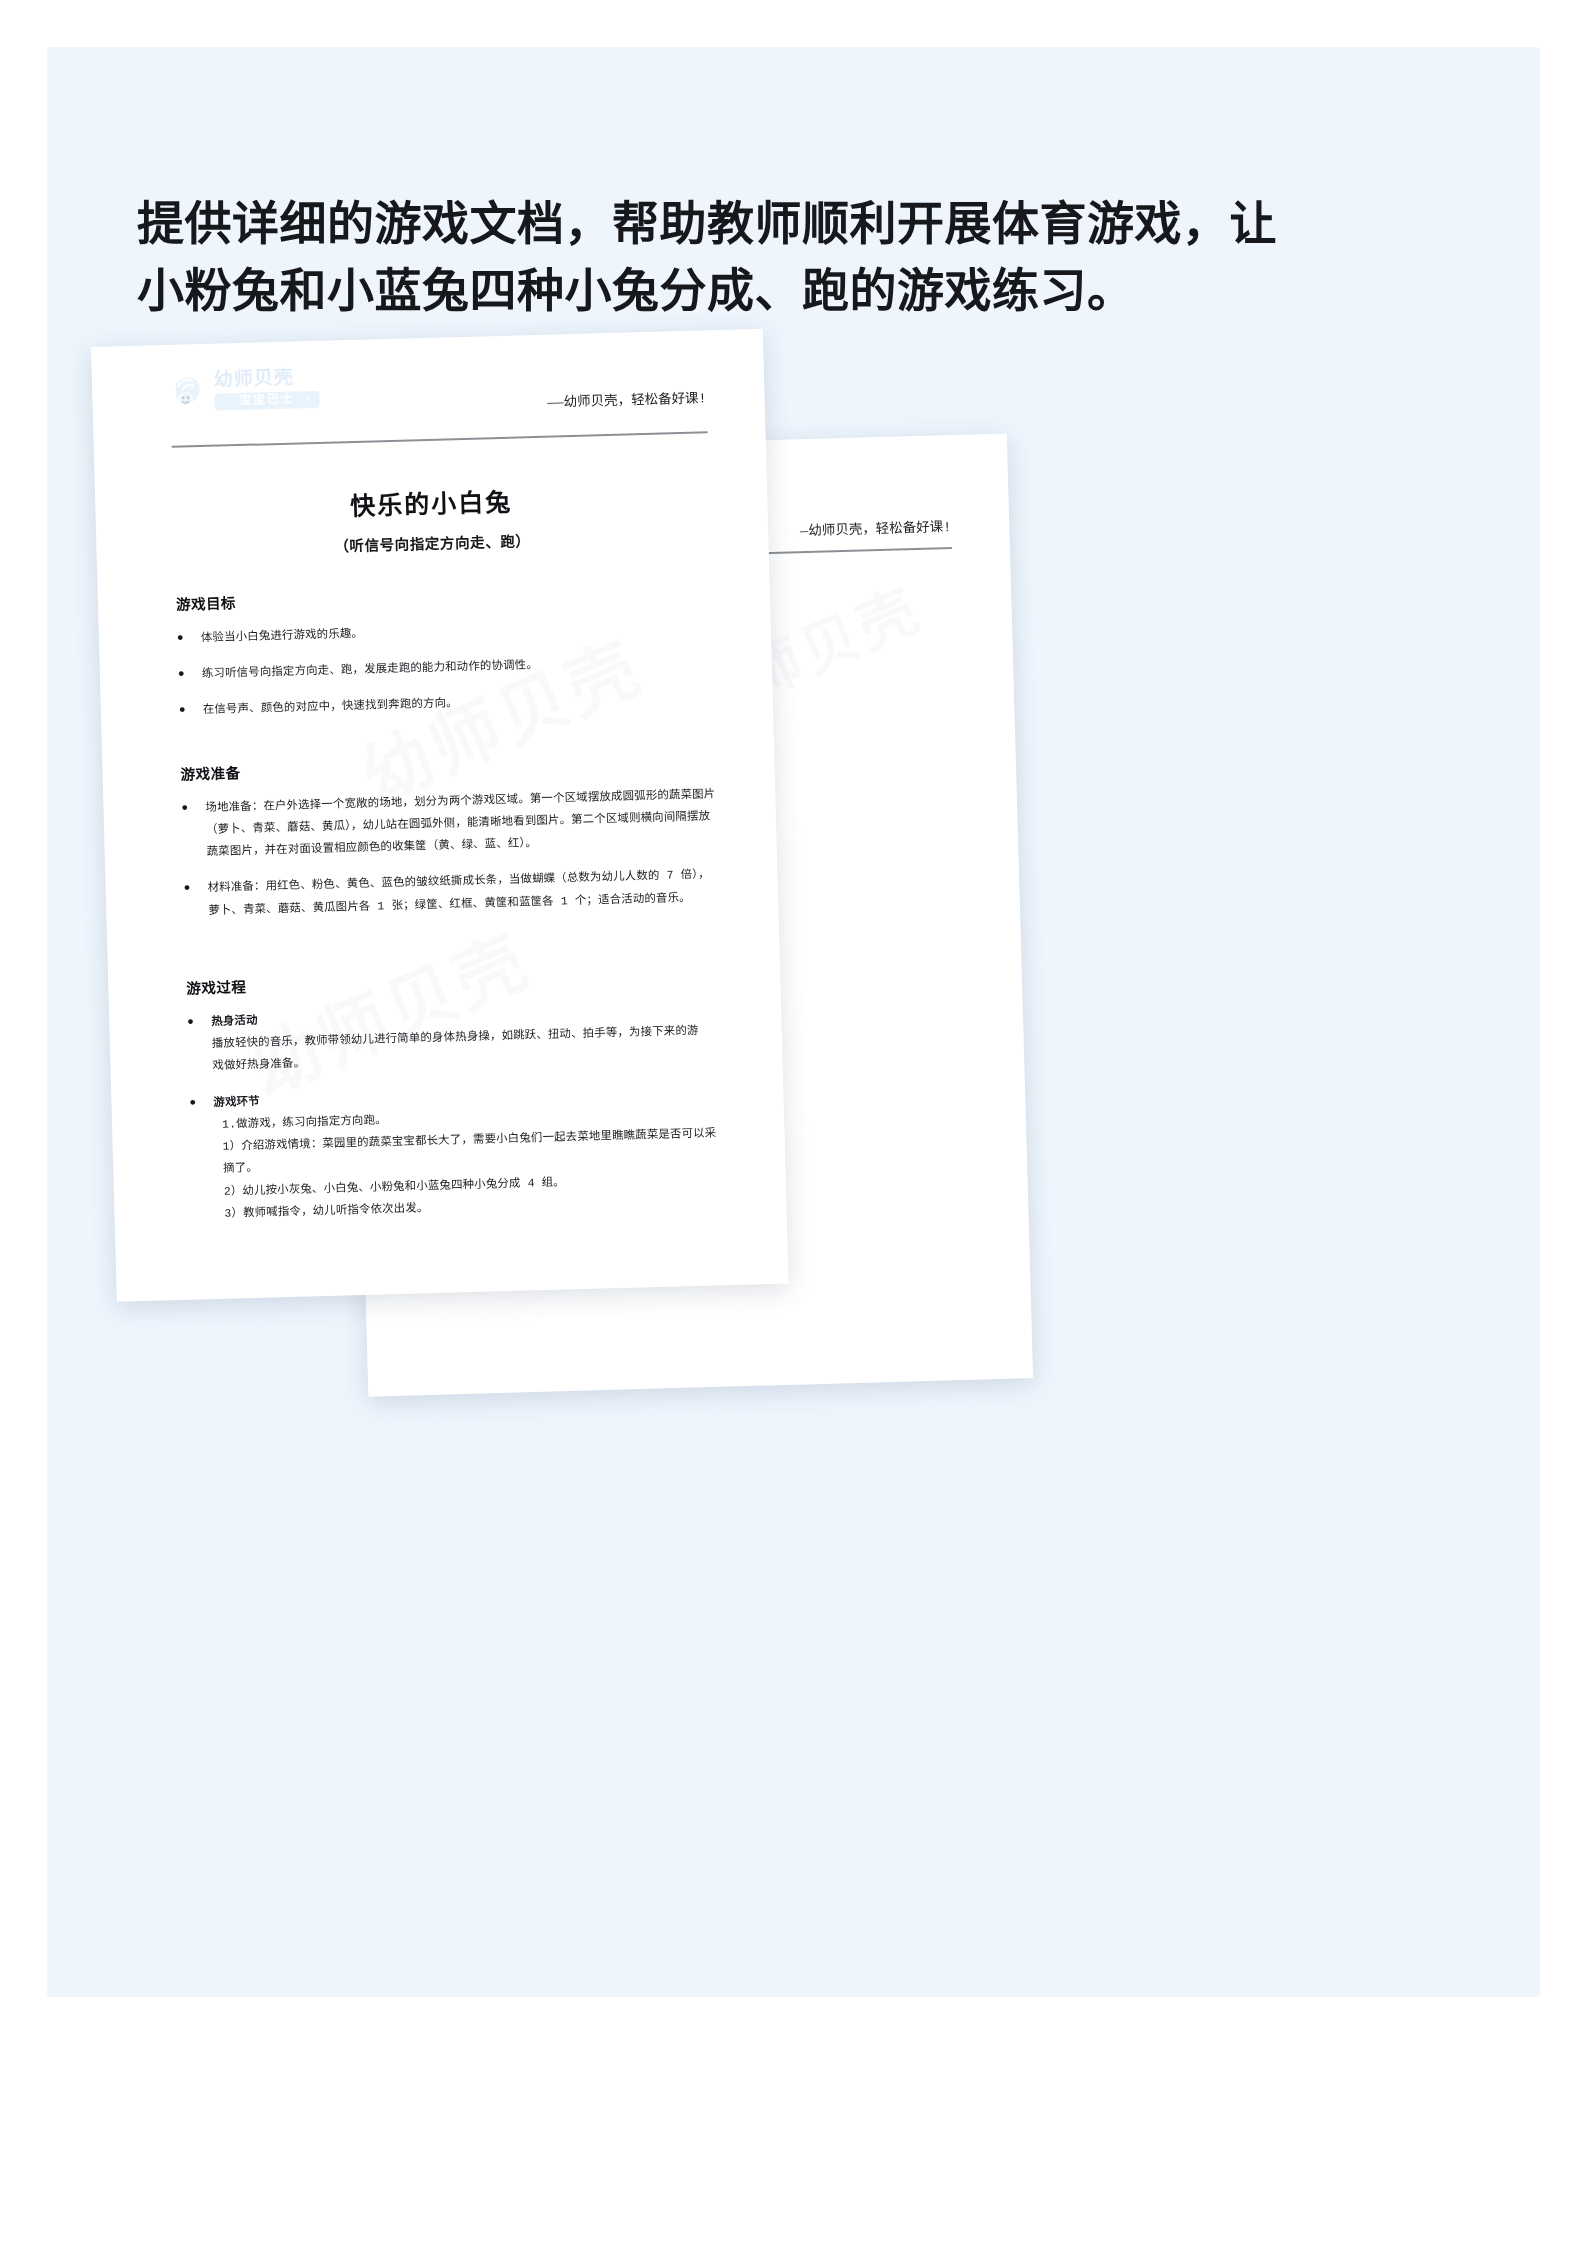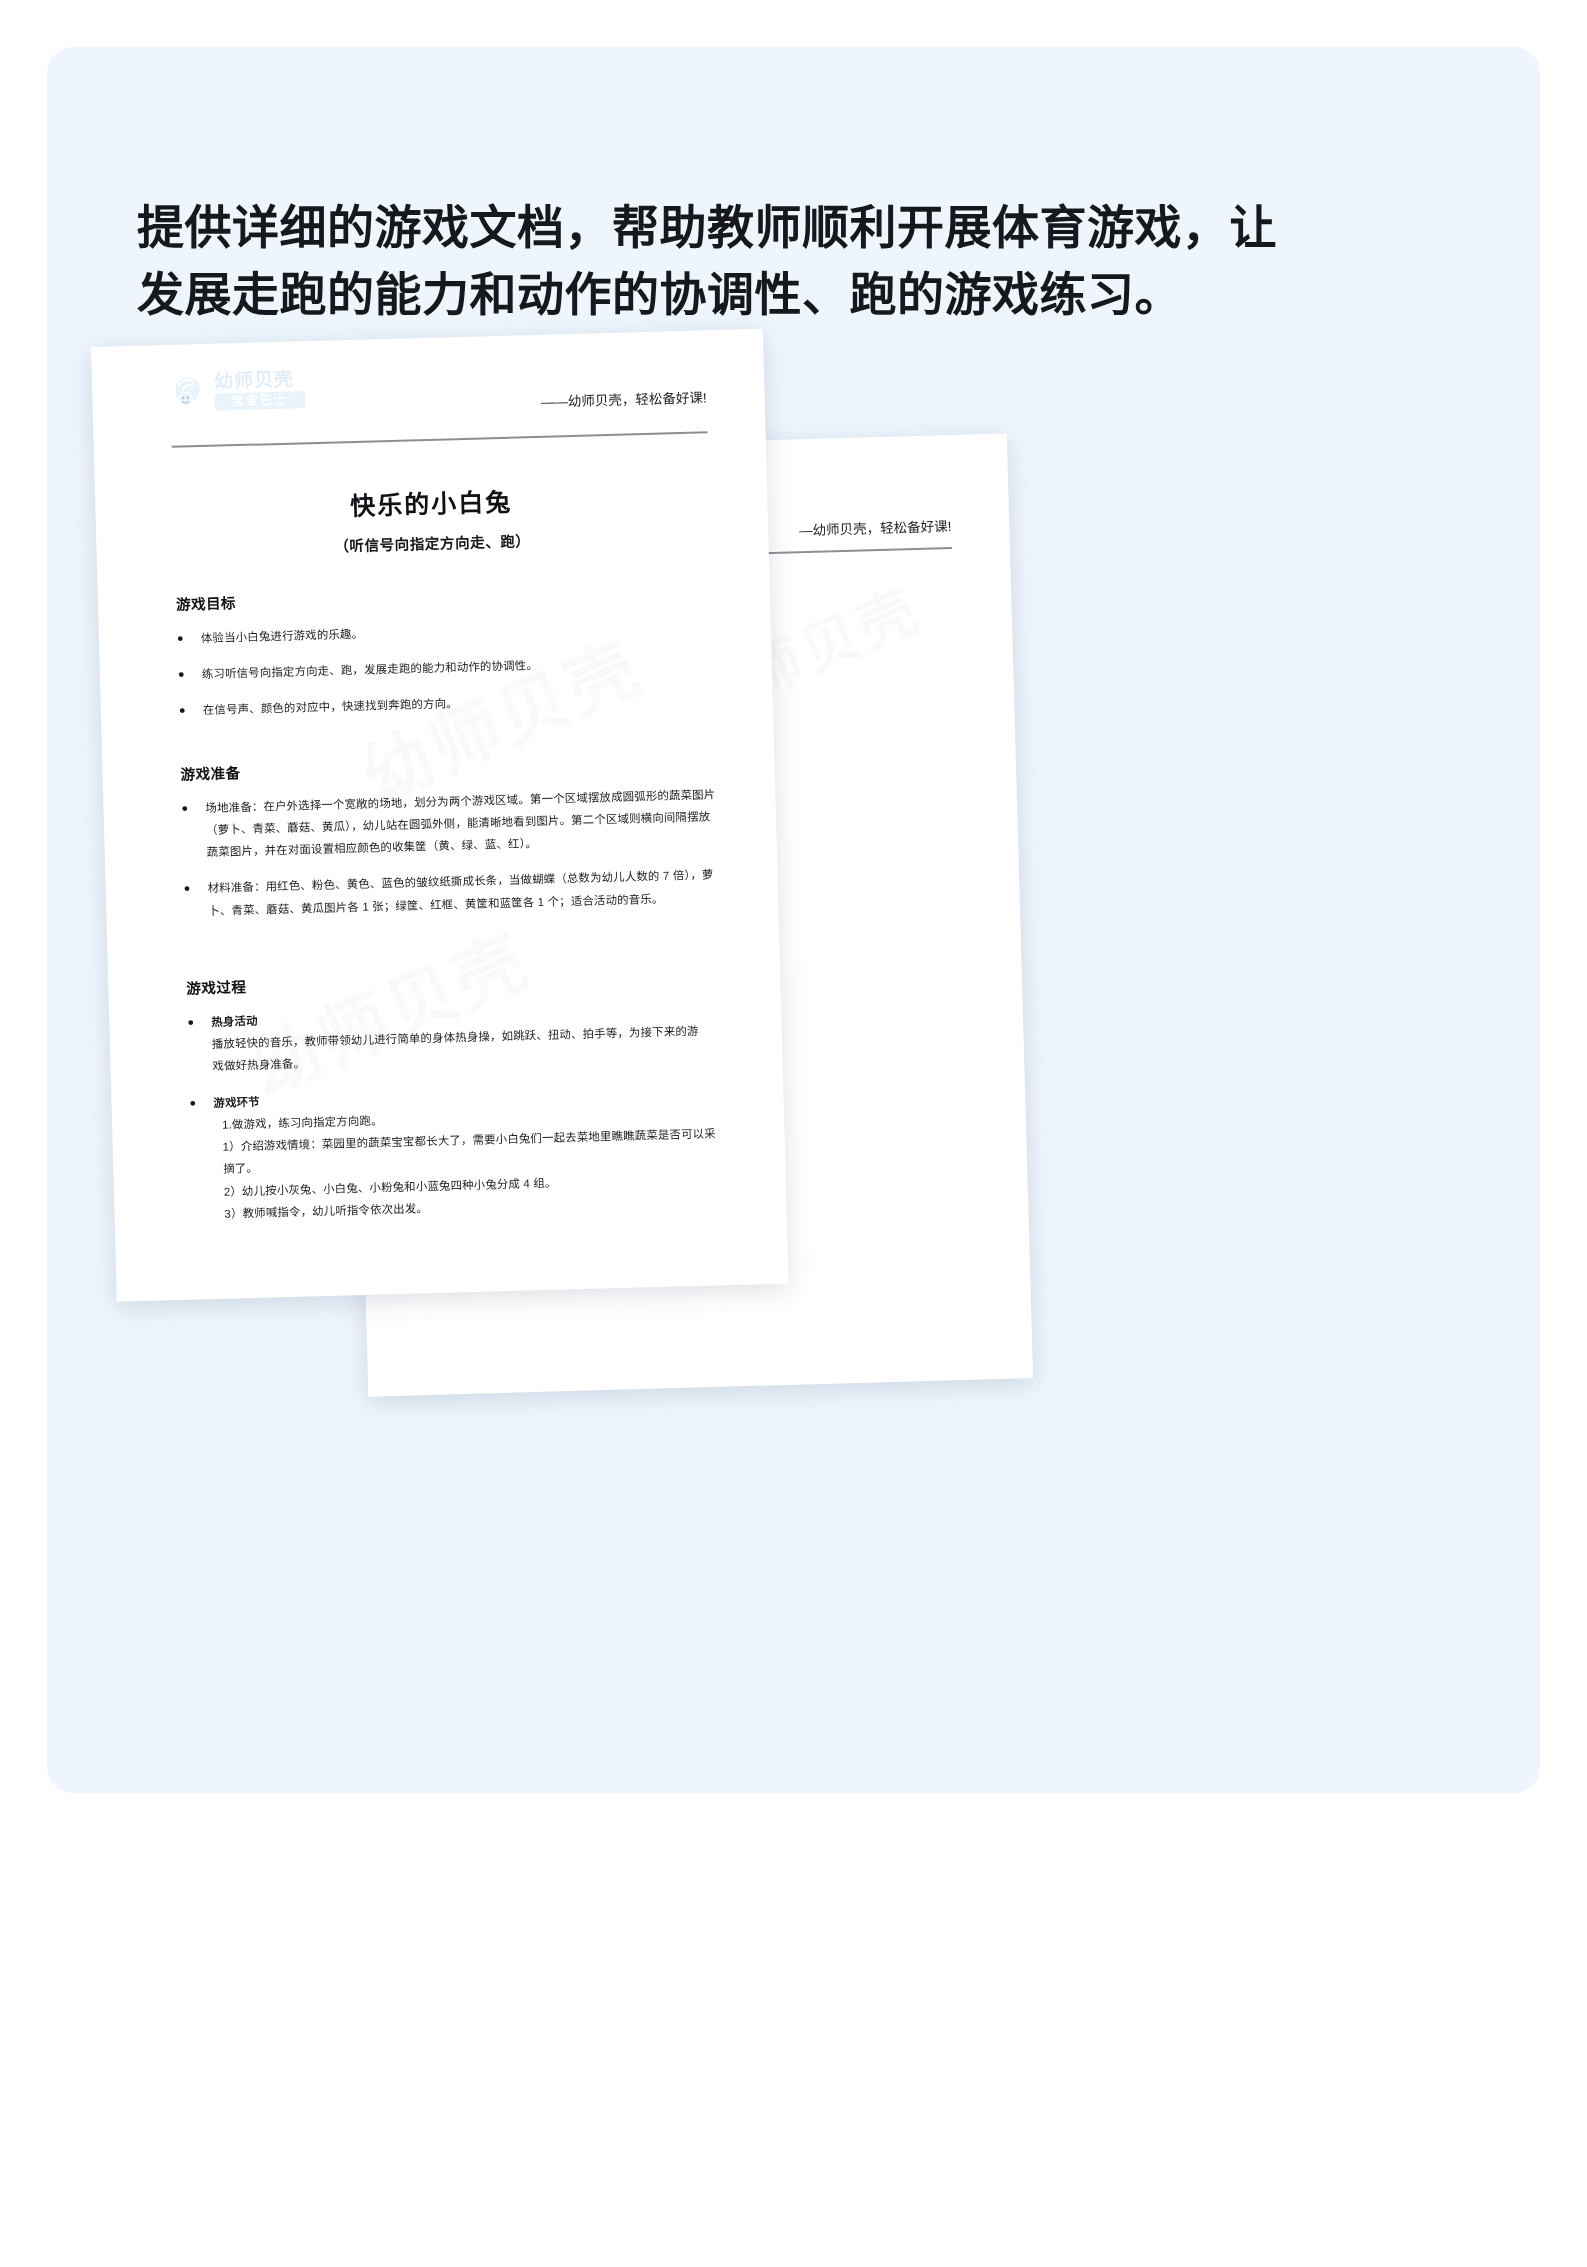--- a/index.html
+++ b/index.html
@@ -14,24 +14,25 @@
     overflow: hidden;
     position: relative;
   }
 
   
   .canvas {
     position: absolute;
     left: 47px;
     top: 47px;
     width: 1493px;
-    height: 1746px;
+    height: 1950px;
     background: #eef5fd;
-    border-radius: 26px;
+    border-radius: 4px;
     overflow: hidden;
+    font-family: Liberation Mono, monospace;
   }
 
   
   .headline {
     position: absolute;
     left: 90px;
     top: 148px;
     width: 1310px;
     font-size: 47px;
     line-height: 1.42;
@@ -249,21 +250,21 @@
     letter-spacing: 0.2px;
   }
 </style>
 </head>
 <body>
 
 <div class="canvas">
 
   <div class="headline">
     <span class="headline-line">提供详细的游戏文档，帮助教师顺利开展体育游戏，让</span>
-    <span class="headline-line">发展走跑的能力和动作的协调性、跑的游戏练习。</span>
+    <span class="headline-line">小粉兔和小蓝兔四种小兔分成、跑的游戏练习。</span>
   </div>
 
   <div class="pages">
 
     <div class="page page-back">
       <div class="back-tagline">—幼师贝壳，轻松备好课!</div>
       <div class="back-rule"></div>
       <div class="back-frag" style="left:60px; top:290px;">影响蔬菜生长，小兔们要负责捕</div>
       <div class="back-frag" style="left:60px; top:380px;">放到相对应颜色的筐里）</div>
       <div class="back-frag" style="left:60px; top:588px;">碰撞。</div>

